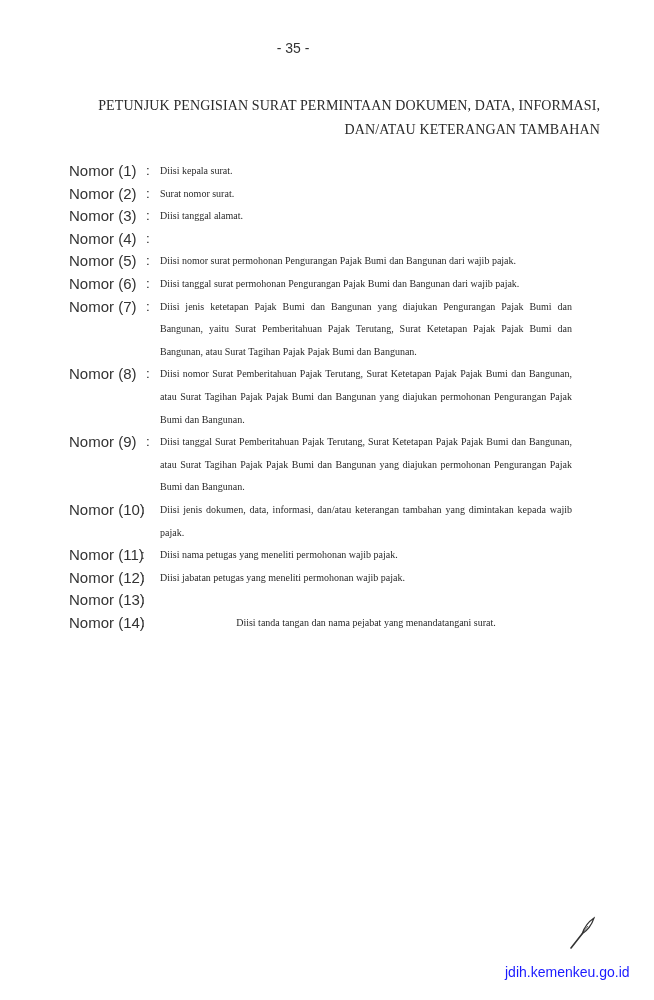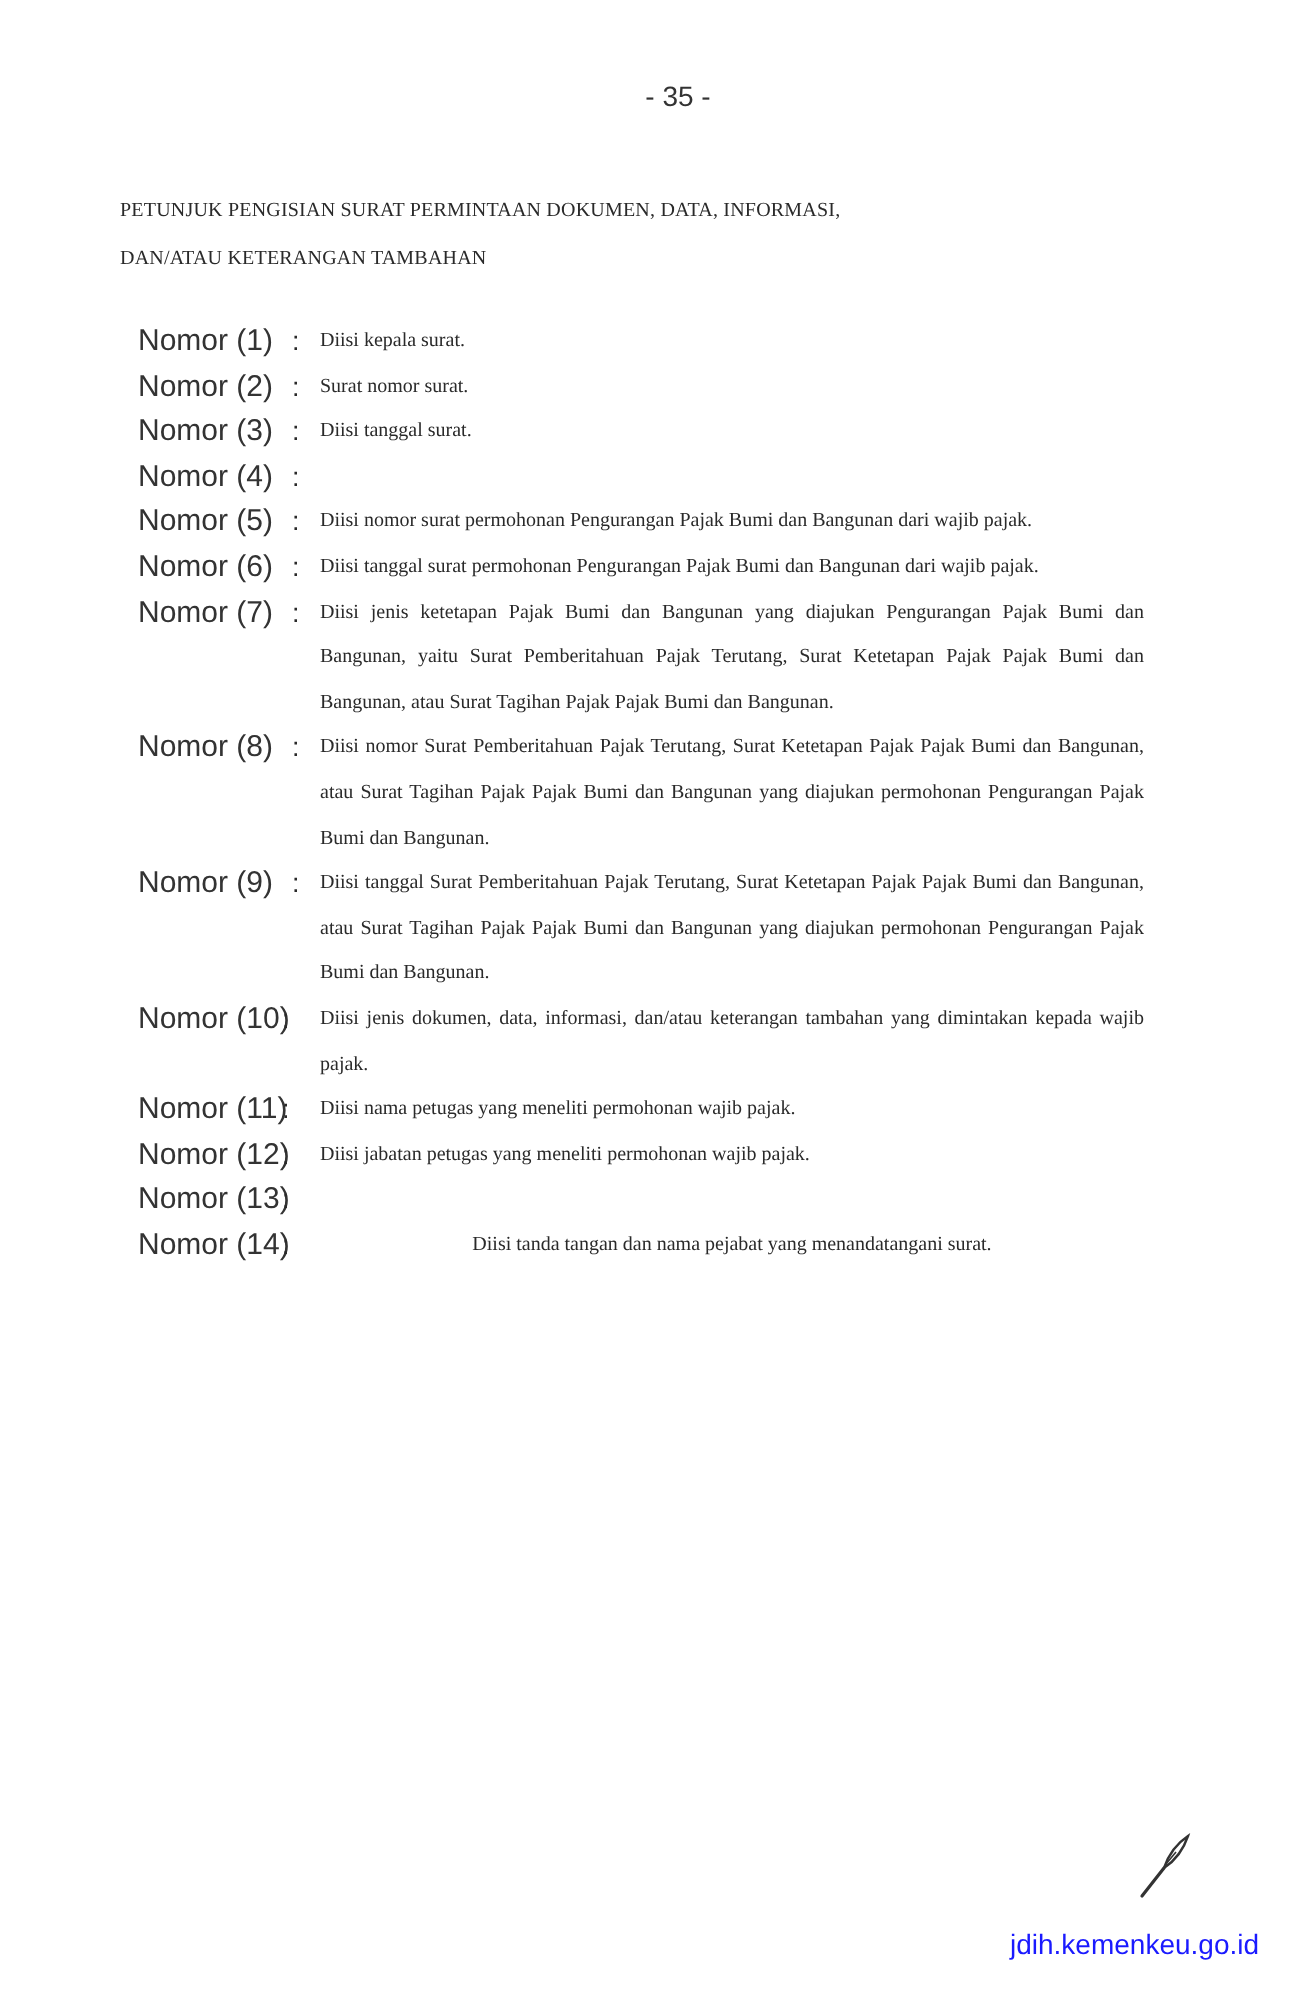--- a/index.html
+++ b/index.html
@@ -2,25 +2,25 @@
 <html><head>
 <meta charset="utf-8">
 <style>
   html, body { margin:0; padding:0; }
   body {
     width:654px; height:1000px; background:#ffffff; position:relative; overflow:hidden;
     font-family: "DejaVu Serif", serif; color:#2a2a2a;
   }
   .page-number {
     position:absolute; top:40px; left:0; width:586px; text-align:center;
-    font-family:"Liberation Sans", sans-serif; font-size:14px; color:#333;margin-left:46px;
+    font-family:"Liberation Sans", sans-serif; font-size:14px; color:#333;
   }
   .title {
-    position:absolute; top:94px; left:60px; width:540px; text-align:left;
-    font-family:"Liberation Serif", serif; font-size:10px; line-height:24px; color:#2a2a2a;
+    position:absolute; top:94px; left:60px; width:540px; text-align:right;
+    font-family:"Liberation Serif", serif; font-size:14px; line-height:24px; color:#2a2a2a;
     letter-spacing:0.1px;
   }
   .items {
     position:absolute; top:160px; left:69px; width:503px;
   }
   .item { display:flex; font-size:13.4px; line-height:22.6px; }
   .item .label {
     width:69px; flex:none; font-family:"Liberation Sans", sans-serif; font-size:15px; color:#333; white-space:nowrap;
   }
   .item .colon { width:22px; flex:none; text-align:left; padding-left:8px; box-sizing:border-box; font-family:"Liberation Sans", sans-serif; }
@@ -53,21 +53,21 @@
     <span class="text">Diisi kepala surat.</span>
   </div>
   <div class="item">
     <span class="label">Nomor (2)</span>
     <span class="colon">:</span>
     <span class="text">Surat nomor surat.</span>
   </div>
   <div class="item">
     <span class="label">Nomor (3)</span>
     <span class="colon">:</span>
-    <span class="text">Diisi tanggal surat.</span>
+    <span class="text">Diisi tanggal alamat.</span>
   </div>
   <div class="item">
     <span class="label">Nomor (4)</span>
     <span class="colon">:</span>
   </div>
   <div class="item">
     <span class="label">Nomor (5)</span>
     <span class="colon">:</span>
     <span class="text">Diisi nomor surat permohonan Pengurangan Pajak Bumi dan Bangunan dari wajib pajak.</span>
   </div>

